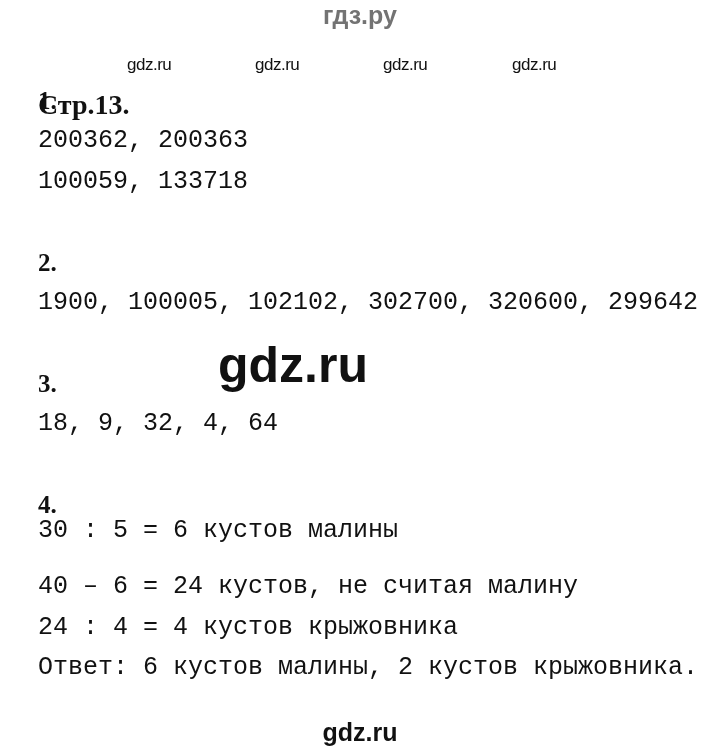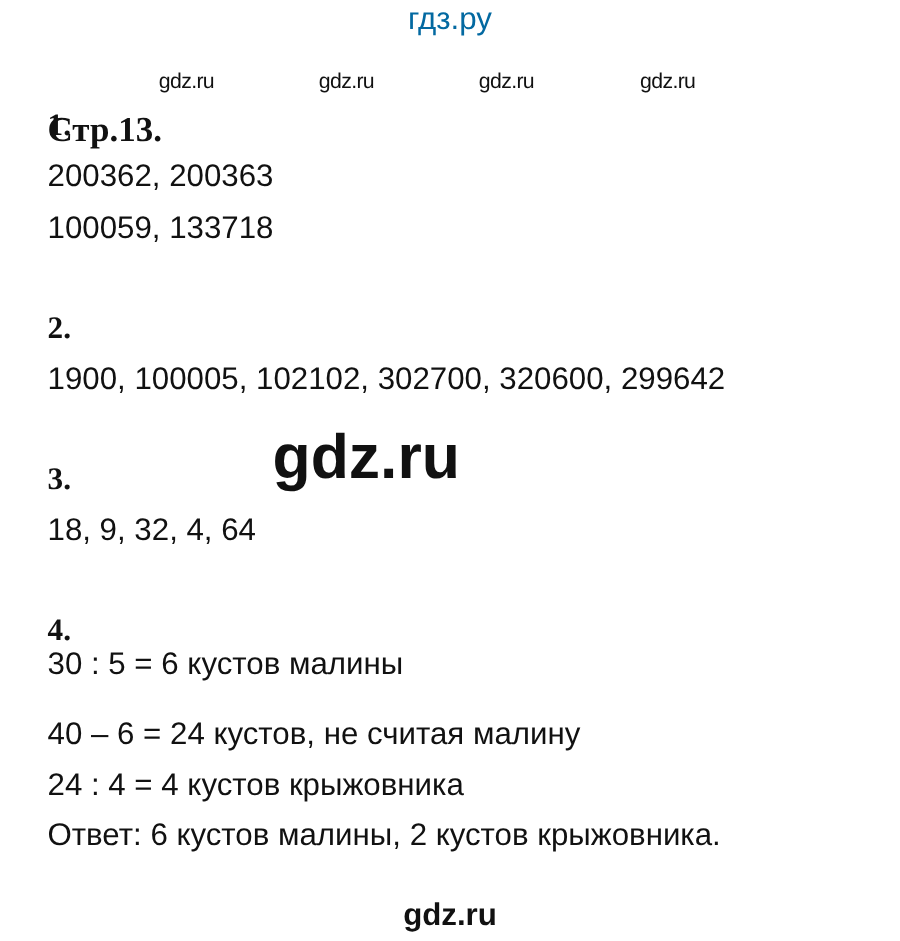--- a/index.html
+++ b/index.html
@@ -11,43 +11,43 @@
       width: 720px;
       height: 753px;
       position: relative;
       overflow: hidden;
       color: #111111;
     }
     .abs { position: absolute; white-space: nowrap; }
     .wm-top {
       left: 0; width: 720px; top: 0; text-align: center;
       font-family: "Liberation Sans", sans-serif;
-      font-weight: normal; font-size: 25px; line-height: 30px;
-      color: #0369a1;
+      font-weight: bold; font-size: 25px; line-height: 30px;
+      color: #737373;
     }
     .page-title {
       left: 38px; top: 44px;
       font-family: "Liberation Serif", serif;
       font-weight: bold; font-size: 28px; line-height: 34px; margin-top: 44px;
     }
     .wm-small {
       top: 55px;
       font-family: "Liberation Sans", sans-serif;
       font-size: 17px; line-height: 20px;
       letter-spacing: -0.5px;
       color: #111;
     }
     .task-num {
       left: 38px;
       font-family: "Liberation Serif", serif;
       font-weight: bold; font-size: 25px; line-height: 30px;
     }
     .line {
       left: 38px;
-      font-family: Liberation Sans, sans-serif;
+      font-family: Liberation Mono, monospace;
       font-size: 25px; line-height: 30px; text-align: center;
     }
     .wm-big {
       left: 218px; top: 337px;
       font-family: "Liberation Sans", sans-serif;
       font-weight: bold; font-size: 50px; line-height: 56px;
       color: #111;
     }
     .wm-bottom {
       left: 0; width: 720px; top: 717px; text-align: center;

